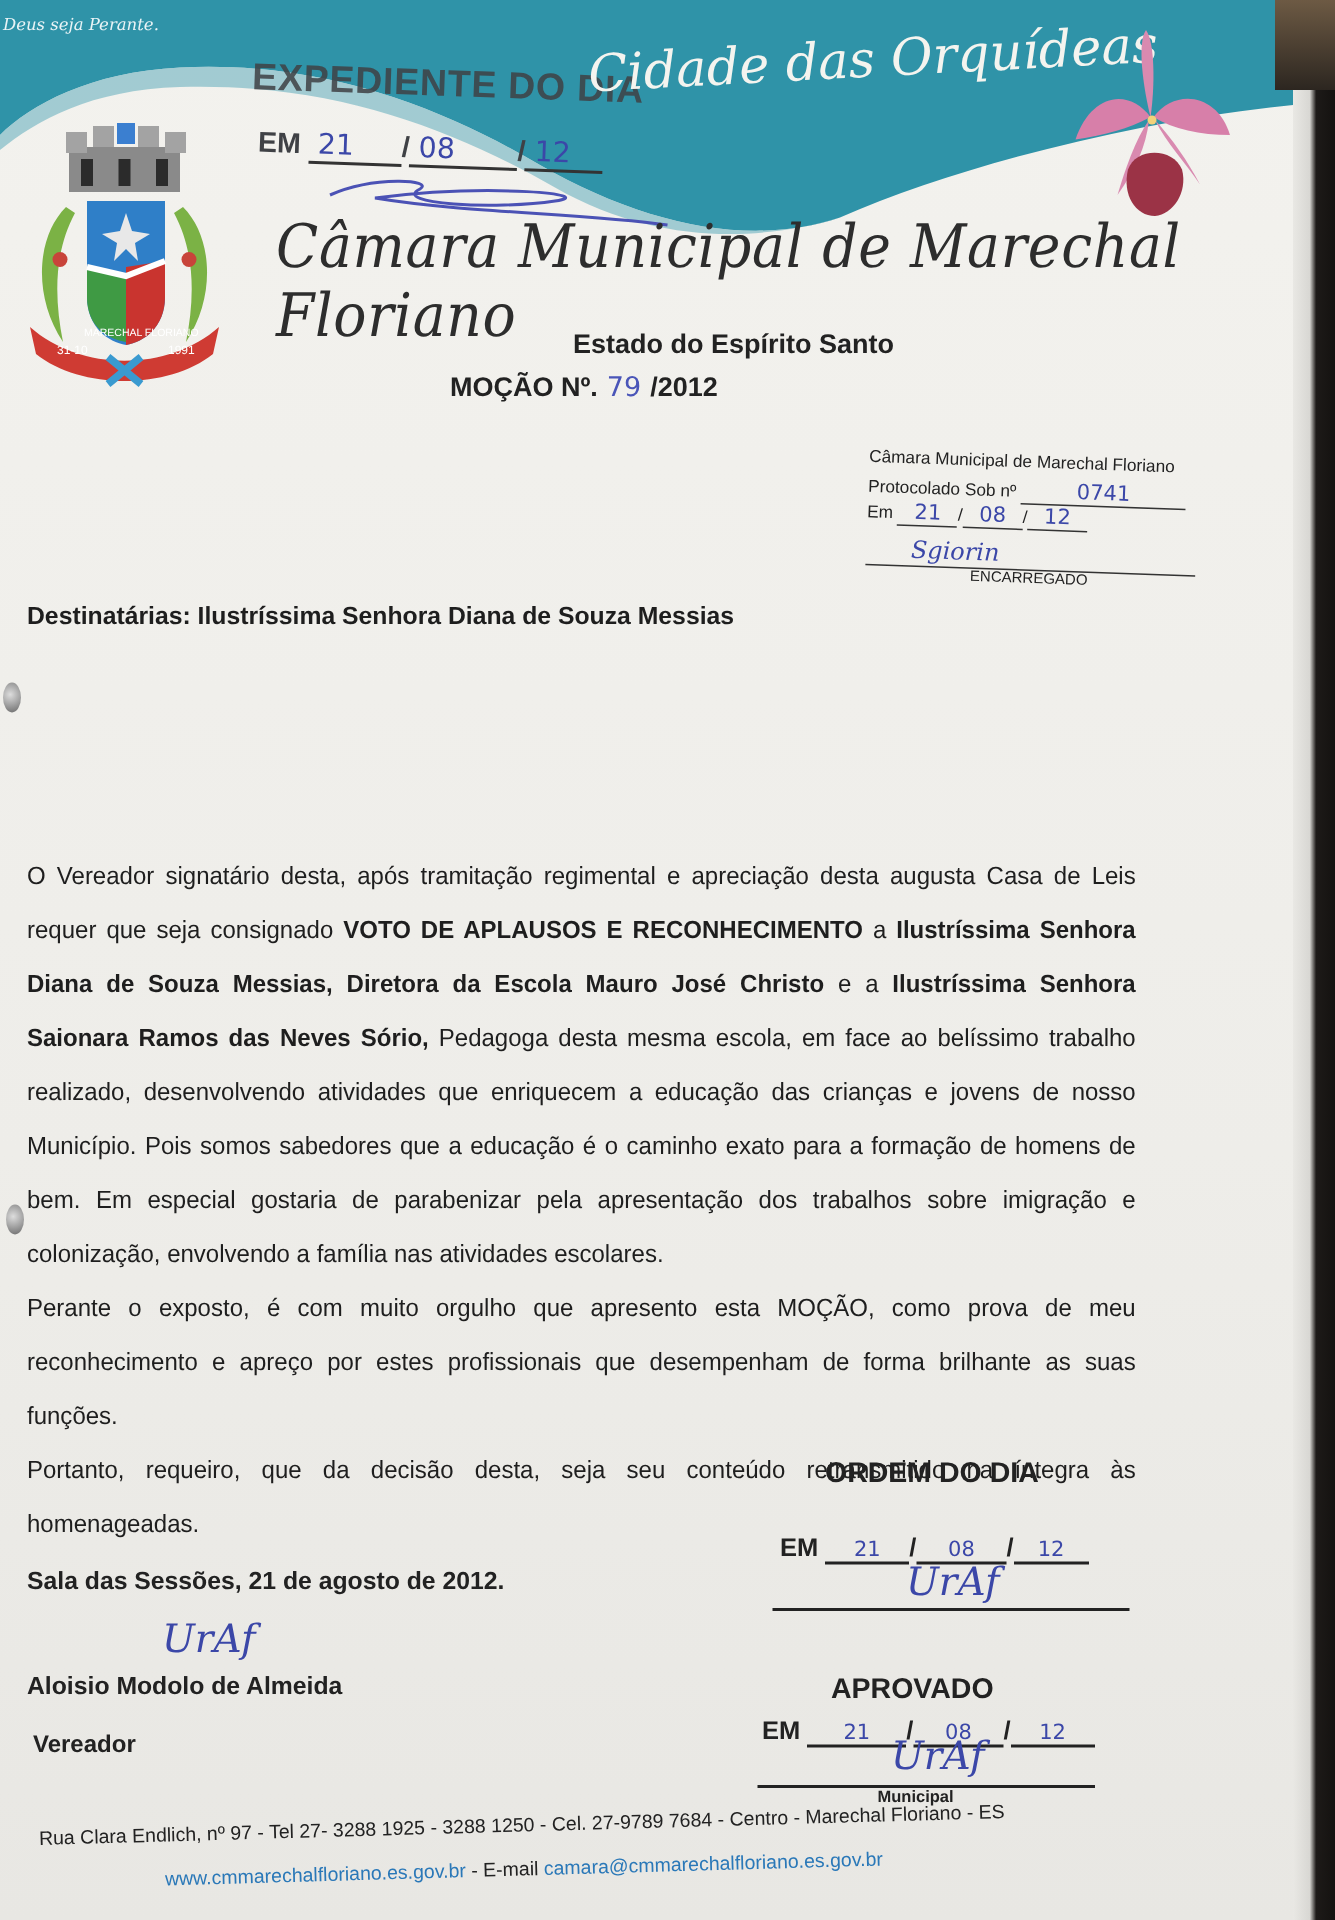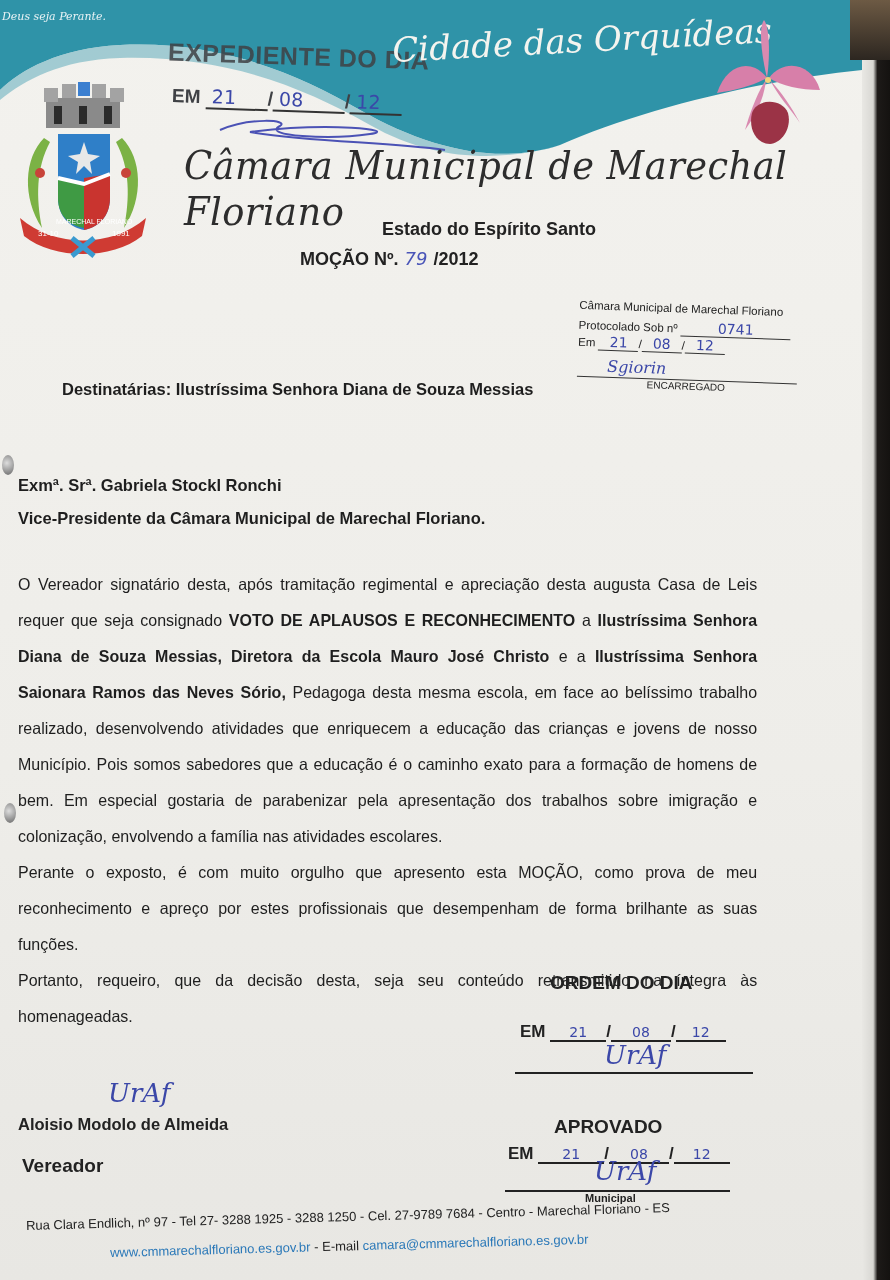--- a/index.html
+++ b/index.html
@@ -48,21 +48,21 @@
     position: absolute; left: 184px; top: 142px; font-family: "DejaVu Serif", serif;
     font-style: italic; font-size: 40px; color: #2d2d2d; letter-spacing: 0.5px;
     transform: scaleX(0.92); transform-origin: left;
   }
   .estado {
     position: absolute; left: 382px; top: 219px; font-size: 18px; font-weight: bold; color: #222;
   }
   .mocao {
     position: absolute; left: 300px; top: 248px; font-size: 18px; font-weight: bold; color: #222;
   }
-  .mocao .num { color: #4a55b8; font-weight: normal; font-family: "DejaVu Sans", sans-serif; margin: 12px 6px; font-style: italic; }
+  .mocao .num { color: #4a55b8; font-weight: normal; font-family: "DejaVu Sans", sans-serif; margin: 12px 6px; }
   
   .protocol {
     position: absolute; left: 578px; top: 303px; width: 240px; font-size: 11.5px; color: #222;
     transform: rotate(2deg);
   }
   .protocol .row { height: 17px; white-space: nowrap; }
   .protocol .line { display: inline-block; border-bottom: 1px solid #333; min-width: 60px; color: #3b47a8; font-size: 14px; font-family: "DejaVu Sans", sans-serif; text-align: center; }
   .protocol .sigline { margin-top: 8px; border-bottom: 1px solid #333; width: 220px; height: 18px; position: relative; }
   .protocol .sig { position: absolute; left: 30px; top: -2px; color: #3b47a8; font-family: "DejaVu Serif", serif; font-style: italic; font-size: 16px; }
   .protocol .enc { font-size: 10px; margin-left: 70px; }
@@ -72,21 +72,21 @@
     position: absolute; left: 18px; top: 566px; width: 762px;
     font-family: "Liberation Sans Narrow", "Liberation Sans", sans-serif;
     font-size: 16.5px; line-height: 36px; color: #1e1e1e; text-align: justify;
     transform: scaleX(0.97); transform-origin: left;
   }
   .main-text p { margin: 0; }
   .main-text b { font-weight: bold; }
   .hole { position: absolute; width: 12px; height: 20px; border-radius: 50%; background: radial-gradient(circle at 40% 40%, #ddd, #666); }
   .sala { position: absolute; left: 18px; top: 1045px; font-size: 16.5px; font-weight: bold; color: #222; }
   .signer { position: absolute; left: 18px; top: 1115px; font-size: 16.5px; font-weight: bold; color: #222; }
-  .signer-role { position: absolute; left: 22px; top: 1155px; font-size: 19px; font-weight: bold; color: #222; }
+  .signer-role { position: absolute; left: 22px; top: 1155px; font-size: 16px; font-weight: bold; color: #222; }
   .sig-hand { position: absolute; font-family: "DejaVu Serif", serif; font-style: italic; color: #3b47a8; font-size: 26px; }
   .block-title { position: absolute; font-size: 19px; font-weight: bold; color: #222; }
   .em-row { position: absolute; font-size: 17px; font-weight: bold; color: #222; }
   .em-row .seg { display: inline-block; border-bottom: 2px solid #222; text-align: center; font-family: "DejaVu Sans", sans-serif; font-weight: normal; color: #3b47a8; font-size: 14px; }
   .rule { position: absolute; height: 2px; background: #222; }
   .presidente { position: absolute; left: 585px; top: 1192px; font-size: 11px; font-weight: bold; color: #222; }
   .footer1 {
     position: absolute; left: 26px; top: 1218px; font-size: 13px; color: #222;
     transform: rotate(-1.6deg); transform-origin: left; white-space: nowrap;
   }
@@ -167,37 +167,36 @@
   <div class="protocol">
     <div class="row">Câmara Municipal de Marechal Floriano</div>
     <div class="row"><span>Protocolado Sob nº</span> <span class="line" style="min-width:110px;">0741</span></div>
     <div class="row"><span>Em</span> <span class="line" style="min-width:40px;">21</span>/<span class="line" style="min-width:40px;">08</span>/<span class="line" style="min-width:40px;">12</span></div>
     <div class="sigline">
         <span class="sig">Sgiorin</span>
       </div>
     <div class="enc">ENCARREGADO</div>
   </div>
 
-  <div class="field" style="top:380px;margin-left:44px;">
+  <div class="field" style="top:402px;">
     <span>Destinatárias:</span>
     <span>Ilustríssima Senhora Diana de Souza Messias</span>
   </div>
 
   <div class="hole" style="left:2px; top:455px;"></div>
   <div class="hole" style="left:4px; top:803px;"></div>
 
-  <div class="field" style="top:476px;">Exmª. Srª. Gabriela Stockl Ronchi</div>
-  <div class="field" style="top:509px;">Vice-Presidente da Câmara Municipal de Marechal Floriano.</div>
 
   <div class="main-text">
     <p id="p1"><span>O Vereador signatário desta, após tramitação regimental e apreciação desta augusta Casa de Leis requer que seja consignado </span><b>VOTO DE APLAUSOS E RECONHECIMENTO</b><span> a </span><b>Ilustríssima Senhora Diana de Souza Messias, Diretora da Escola Mauro José Christo</b><span> e a </span><b>Ilustríssima Senhora Saionara Ramos das Neves Sório,</b><span> Pedagoga desta mesma escola, em face ao belíssimo trabalho realizado, desenvolvendo atividades que enriquecem a educação das crianças e jovens de nosso Município. Pois somos sabedores que a educação é o caminho exato para a formação de homens de bem. Em especial gostaria de parabenizar pela apresentação dos trabalhos sobre imigração e colonização, envolvendo a família nas atividades escolares.</span></p>
     <p>Perante o exposto, é com muito orgulho que apresento esta MOÇÃO, como prova de meu reconhecimento e apreço por estes profissionais que desempenham de forma brilhante as suas funções.</p>
     <p>Portanto, requeiro, que da decisão desta, seja seu conteúdo retransmitido na íntegra às homenageadas.</p>
   </div>
 
+  <div class="sala">Sala das Sessões, 21 de  agosto de 2012.</div>
   <div class="sig-hand" style="left:108px; top:1078px;">UrAf</div>
   <div class="signer">Aloisio Modolo de Almeida</div>
   <div class="signer-role">Vereador</div>
 
   <div class="block-title" style="left:550px; top:972px;">ORDEM DO DIA</div>
   <div class="em-row" style="left:520px; top:1022px;">
     <span>EM</span>
     <span class="seg" style="width:56px;">21</span>/<span class="seg" style="width:60px;">08</span>/<span class="seg" style="width:50px;">12</span>
   </div>
   <div class="sig-hand" style="left:604px; top:1040px;">UrAf</div>

